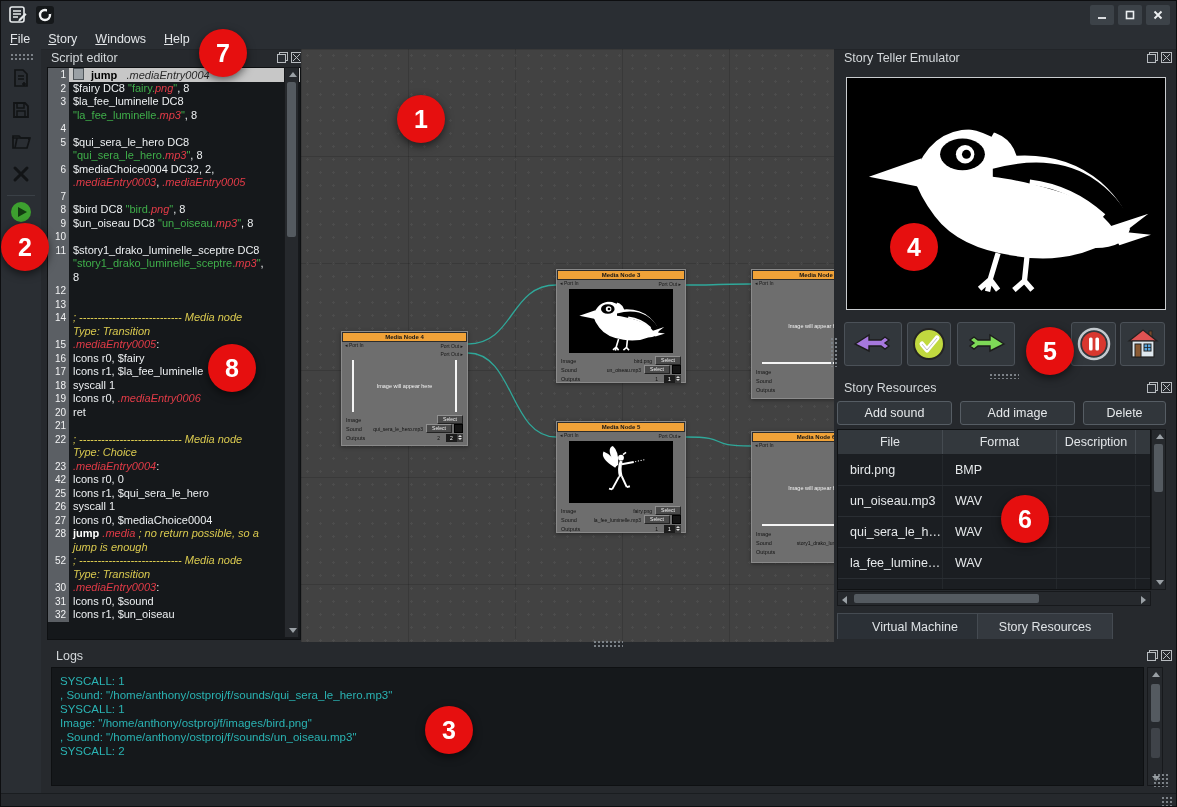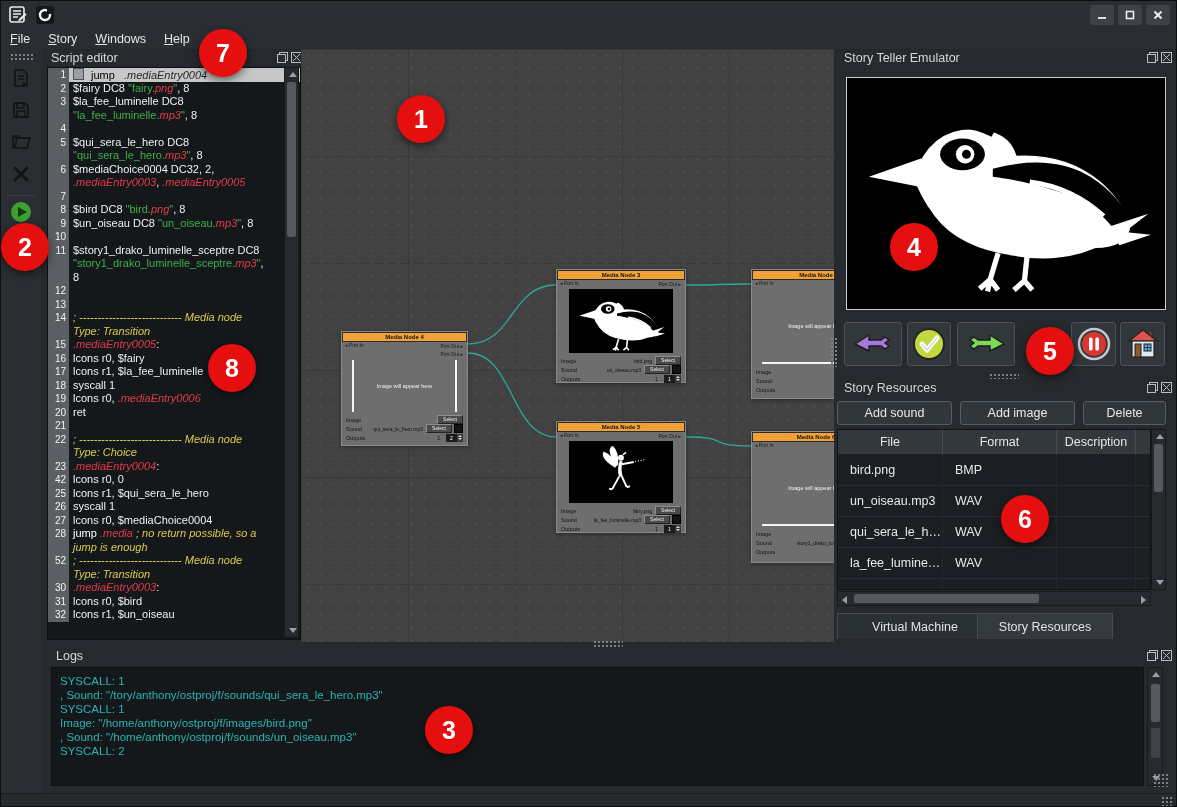--- a/index.html
+++ b/index.html
@@ -26,21 +26,21 @@
   .phicons{position:absolute;display:flex;gap:3px;}
   .phic{width:11px;height:11px;}
   
   .editorbox{position:absolute;left:46px;top:66px;width:252px;height:571px;background:#15181b;border:1px solid #0e1012;display:flex;}
   .codearea{flex:1;overflow:hidden;position:relative;}
   .crow{display:flex;height:13.5px;line-height:13.5px;font-size:11px;}
   .crow .gut{width:21px;flex:none;text-align:right;padding-right:3px;color:#f2f3f4;background:#5b5f64;font-size:10px;box-sizing:border-box;}
   .crow .cline{flex:1;padding-left:4px;white-space:pre;overflow:hidden;color:#edf0f2;}
   .crow.hl .cline{background:#c7c7c7;color:#111;}
   .seg-p{color:#edf0f2;} .crow.hl .seg-p{color:#111;}
-  .seg-kw{color:#ffffff;font-weight:normal;} .crow.hl .seg-kw{color:#000;}
+  .seg-kw{color:#ffffff;font-weight:bold;} .crow.hl .seg-kw{color:#000;}
   .seg-lbl{color:#e23b47;font-style:italic;}
   .seg-lblhl{color:#2a2a2a;font-style:italic;}
   .seg-s{color:#3fae4a;}
   .seg-ext{color:#e23b47;font-style:italic;}
   .seg-cm{color:#d9c94f;font-style:italic;}
   .marker{display:inline-block;width:9px;height:10px;background:#9aa0a5;border:1px solid #4e5459;vertical-align:-1px;margin-right:7px;}
   
   .vscroll{position:absolute;width:15px;background:#26292d;border:1px solid #17191c;box-sizing:border-box;}
   .hscroll{position:absolute;height:15px;background:#26292d;border:1px solid #17191c;box-sizing:border-box;}
   .sthumb{position:absolute;background:#545a60;border-radius:2px;}
@@ -350,21 +350,21 @@
         <div class="crow">
           <span class="gut"></span>
           <span class="cline"><span class="seg-cm">Type: Transition</span></span>
         </div>
         <div class="crow">
           <span class="gut">30</span>
           <span class="cline"><span class="seg-lbl">.mediaEntry0003</span><span class="seg-p">:</span></span>
         </div>
         <div class="crow">
           <span class="gut">31</span>
-          <span class="cline"><span class="seg-p">lcons r0, $bird</span></span>
+          <span class="cline"><span class="seg-p">lcons r0, $sound</span></span>
         </div>
         <div class="crow">
           <span class="gut">32</span>
           <span class="cline"><span class="seg-p">lcons r1, $un_oiseau</span></span>
         </div>
       </div>
   </div>
   <div class="vscroll" style="left:283px;top:66px;height:571px;">
     <div class="sarrow" style="left:3.5px;top:4px;border-left:4px solid transparent;border-right:4px solid transparent;border-bottom:5px solid #9aa0a5;"></div>
     <div class="sthumb" style="left:2px;top:14px;width:9px;height:155px;"></div>
@@ -691,21 +691,21 @@
         <rect x="2.5" y="0.5" width="8" height="8" fill="none" stroke="#b8bcc0"></rect>
         <rect x="0.5" y="2.5" width="8" height="8" fill="#2a2e33" stroke="#b8bcc0"></rect>
       </svg>
     <svg class="phic" viewBox="0 0 11 11">
         <rect x="0.5" y="0.5" width="10" height="10" fill="none" stroke="#b8bcc0"></rect>
         <path d="M2 2l7 7M9 2l-7 7" stroke="#b8bcc0"></path>
       </svg>
   </div>
   <div class="logbox" id="logbox">
       <div class="logline">SYSCALL: 1</div>
-      <div class="logline">, Sound: "/tory/anthony/ostproj/f/sounds/qui_sera_le_hero.mp3"</div>
+      <div class="logline">, Sound: "/home/anthony/ostproj/f/sounds/qui_sera_le_hero.mp3"</div>
       <div class="logline">SYSCALL: 1</div>
       <div class="logline">Image: "/home/anthony/ostproj/f/images/bird.png"</div>
       <div class="logline">, Sound: "/home/anthony/ostproj/f/sounds/un_oiseau.mp3"</div>
       <div class="logline">SYSCALL: 2</div>
     </div>
   <div class="vscroll" style="left:1146px;top:666px;width:16px;height:119px;">
     <div class="sarrow" style="left:4px;top:4px;border-left:4px solid transparent;border-right:4px solid transparent;border-bottom:5px solid #9aa0a5;"></div>
     <div class="sthumb" style="left:2.5px;top:16px;width:9px;height:38px;"></div>
     <div class="sthumb" style="left:2.5px;top:60px;width:9px;height:30px;opacity:.55;"></div>
     <div class="sarrow" style="left:4px;bottom:4px;border-left:4px solid transparent;border-right:4px solid transparent;border-top:5px solid #9aa0a5;"></div>

